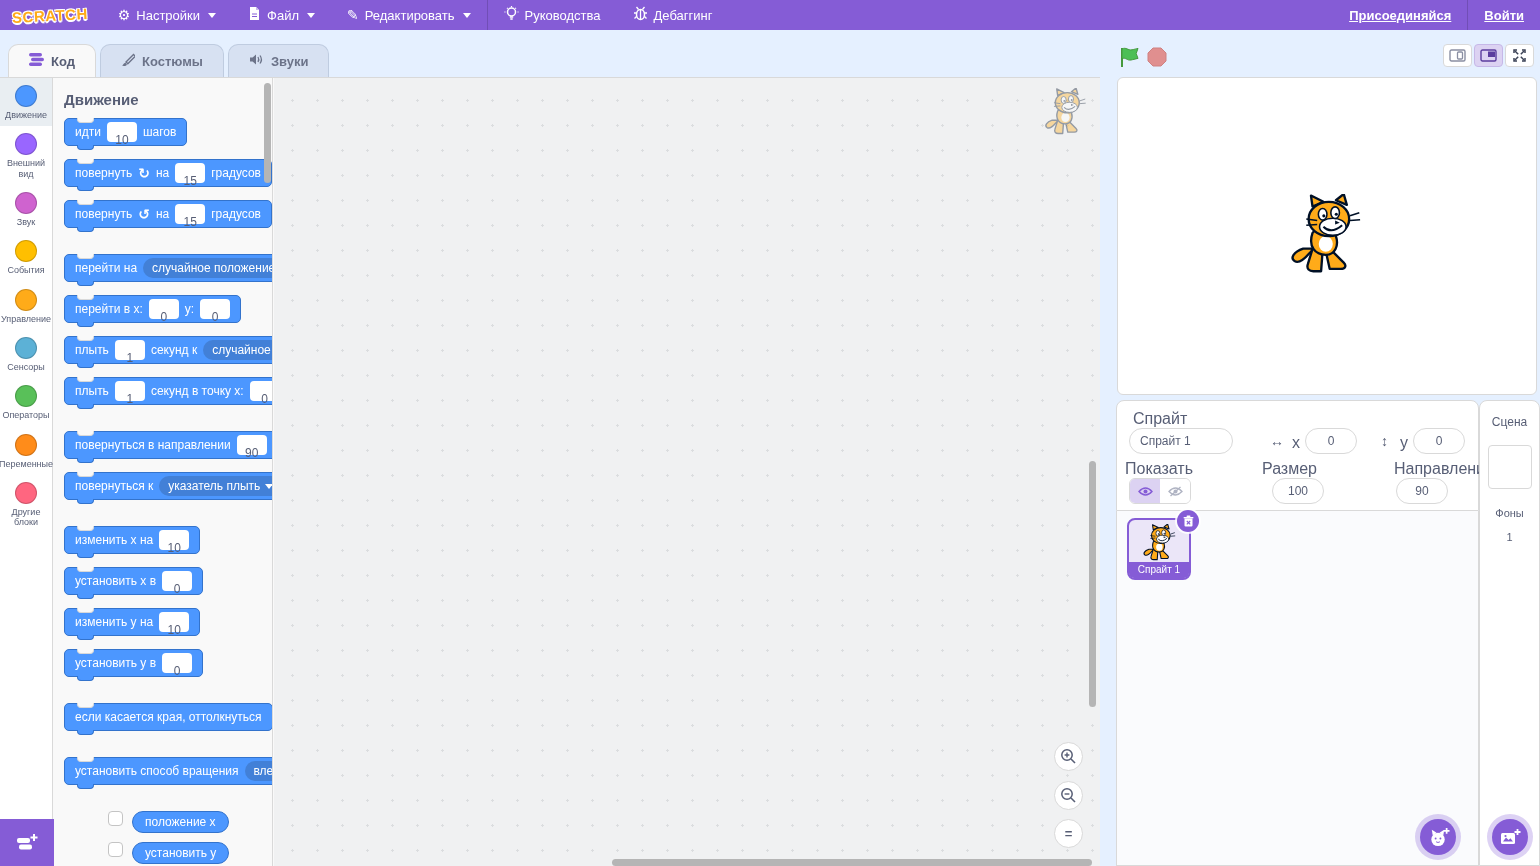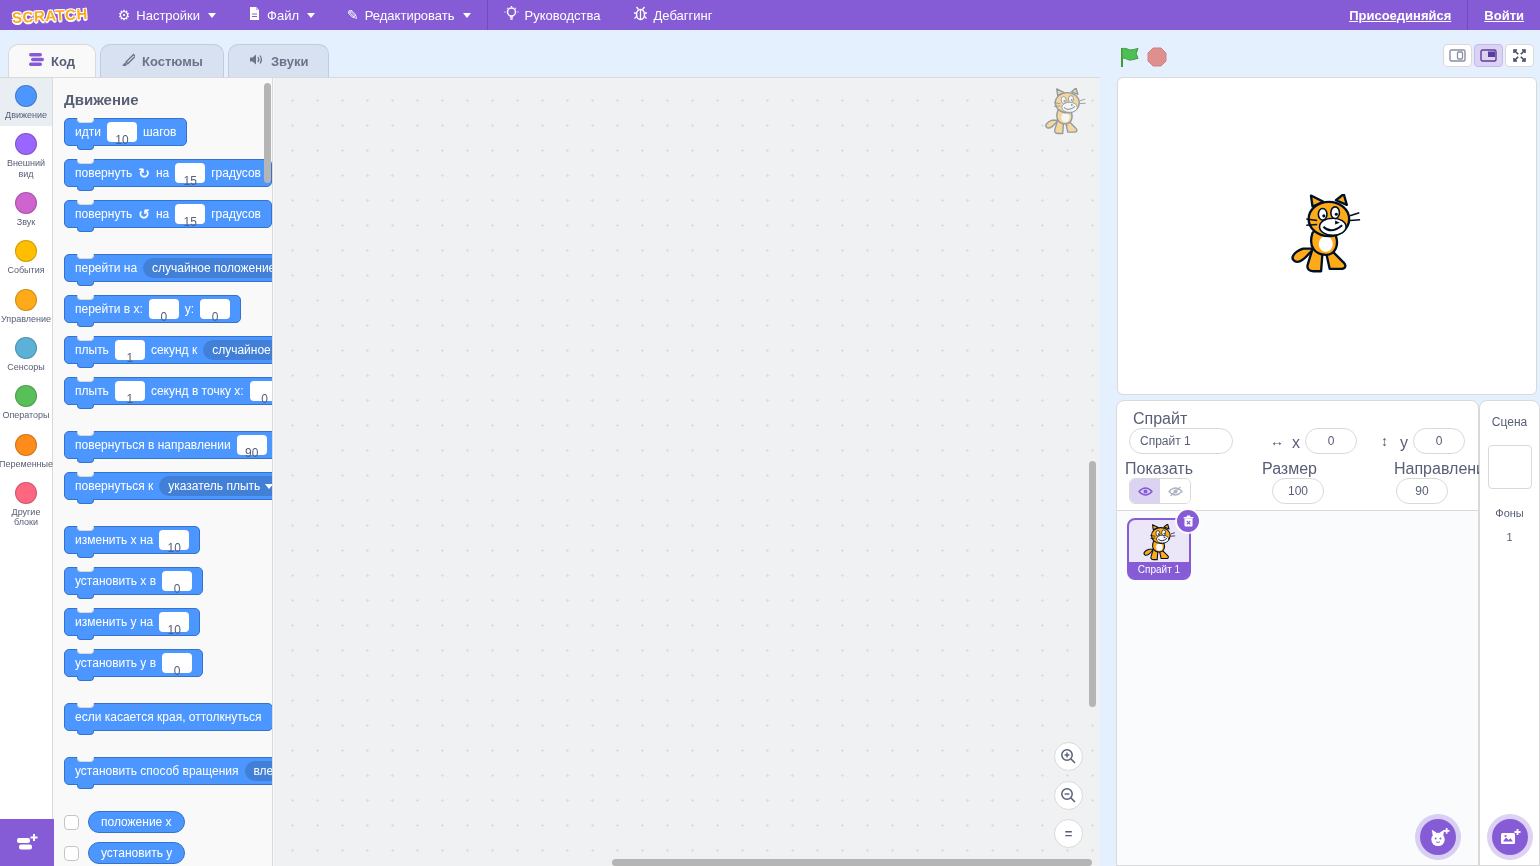--- a/index.html
+++ b/index.html
@@ -31,21 +31,21 @@
   .cat-dot { width:22px; height:22px; border-radius:50%; border:1px solid rgba(0,0,0,0.18); }
   .cat-label { font-size:9px; text-align:center; line-height:1.15; color:#575E75; }
 
   #palette { position:absolute; left:54px; top:0; width:219px; height:789px; background:#F9F9F9; border-right:1px solid #D9D9D9; overflow:hidden; }
   #palette-header { font-size:15px; font-weight:bold; color:#575E75; margin:13px 0 0 10px; }
   #palette-blocks { margin-left:10px; }
   .block-group { margin-top:26px; }
   .block-group.first { margin-top:10px; }
   .block-row { margin-top:13px; display:flex; align-items:center; white-space:nowrap; }
   .block-row.rfirst { margin-top:0; }
-  .reporter-row { margin-top:9px; display:flex; align-items:center; white-space:nowrap; }
+  .reporter-row { margin-top:9px; display:flex; align-items:flex-start; white-space:nowrap;margin-left:44px; }
   .block-checkbox { width:15px; height:15px; background:#fff; border:1px solid #C4C4C4; border-radius:4px; margin-right:9px; flex:none; cursor:pointer; }
   .block { position:relative; display:inline-flex; align-items:center; gap:6px; background:#4C97FF; border:1px solid #3373CC;
            color:#fff; font-size:12px; padding:0 10px; height:28px; border-radius:5px; cursor:grab; }
   .block.stack::before { content:''; position:absolute; top:-1px; left:12px; width:15px; height:4px; background:#F9F9F9; border-radius:0 0 4px 4px; border:1px solid #D9D9D9; border-top:none; }
   .block.stack::after { content:''; position:absolute; bottom:-5px; left:12px; width:15px; height:4px; background:#4C97FF; border:1px solid #3373CC; border-top:none; border-radius:0 0 4px 4px; }
   .block.reporter { border-radius:14px; height:22px; padding:0 12px; }
   .b-num { background:#fff; color:#575E75; border-radius:4px; height:20px; line-height:20px; min-width:30px; padding:8px 7px; text-align:center; cursor:text; }
   .b-dd { background:#4280D7; border-radius:11px; height:20px; display:inline-flex; align-items:center; gap:5px; padding:0 9px; cursor:pointer; }
   .b-dd .ddcaret { width:0; height:0; border-left:4px solid transparent; border-right:4px solid transparent; border-top:5px solid #fff; }
   .b-ic { font-size:14px; font-weight:bold; line-height:1; }

